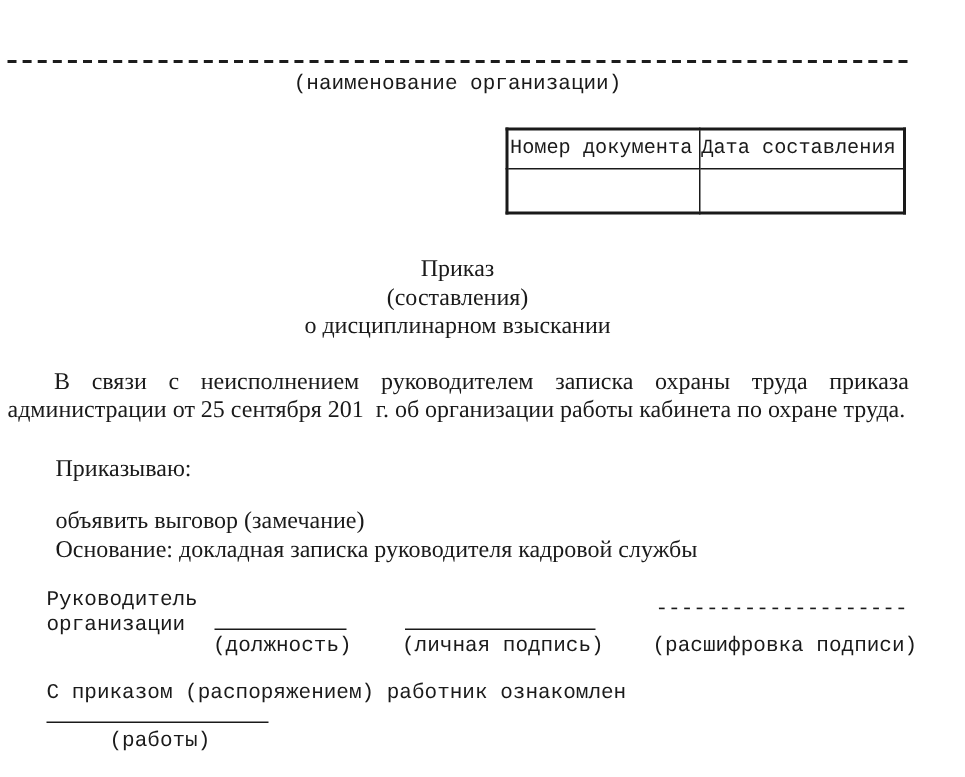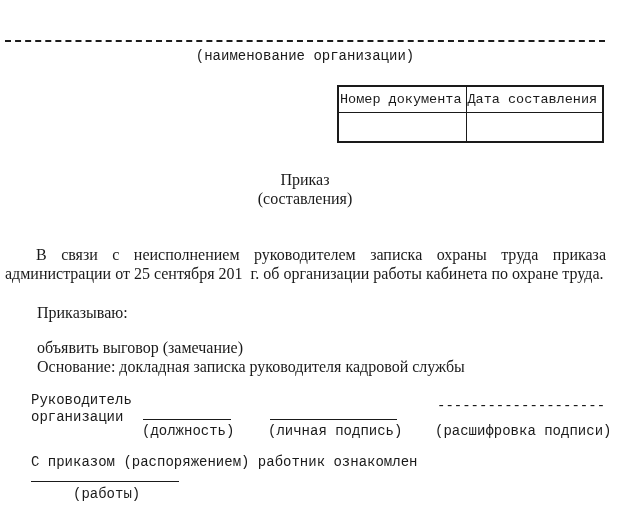--- a/index.html
+++ b/index.html
@@ -69,20 +69,21 @@
     <tr class="val">
       <td class="col-num"></td>
       <td class="col-date"></td>
     </tr>
   </tbody>
     </table>
 
   <div class="abs title-block serif">
     <div>Приказ</div>
     <div>(составления)</div>
+    <div>о дисциплинарном взыскании</div>
   </div>
 
   <div class="abs para serif">
     <div class="l1">В связи с неисполнением руководителем записка охраны труда приказа</div>
     <div class="l2">администрации от 25 сентября 201&nbsp; г. об организации работы кабинета по охране труда.</div>
   </div>
 
   <div class="abs order-verb serif">Приказываю:</div>
 
   <div class="abs sig-role1 mono">Руководитель</div>

